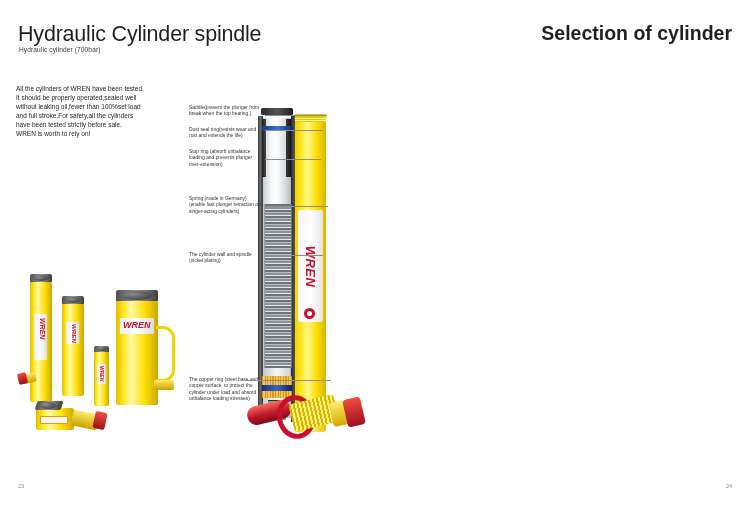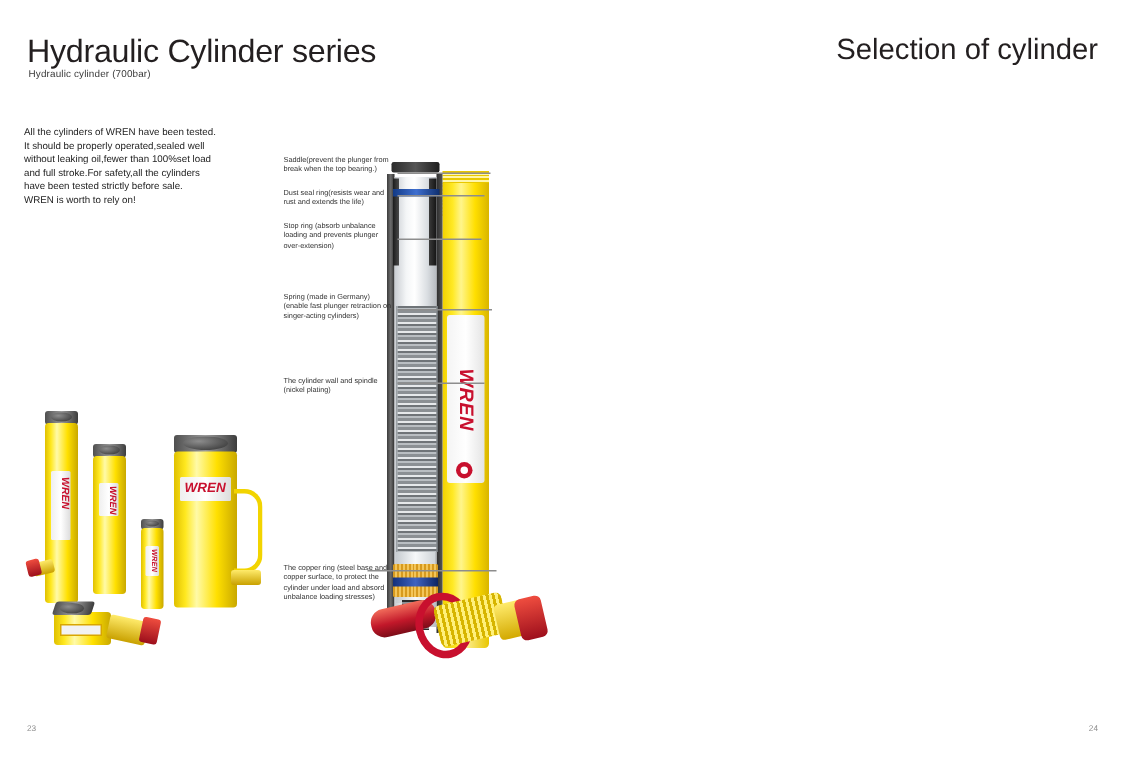--- a/index.html
+++ b/index.html
@@ -19,21 +19,21 @@
     position:absolute;left:18px;top:22px;
     font-size:21.5px;font-weight:400;letter-spacing:-0.2px;color:#231f20;
     white-space:nowrap;
   }
   .sub-title{
     position:absolute;left:19px;top:46px;
     font-size:6.6px;color:#3a3a3a;letter-spacing:0.1px;white-space:nowrap;
   }
   .right-title{
     position:absolute;right:18px;top:22px;
-    font-size:19.5px;font-weight:400;color:#231f20;white-space:nowrap;
+    font-size:19.5px;font-weight:700;color:#231f20;white-space:nowrap;
   }
 
   
   .intro{
     position:absolute;left:16px;top:84px;width:162px;
     font-size:6.5px;line-height:9.1px;text-align:justify;color:#1d1d1d;
   }
   .intro div{text-align:justify;}
   .intro div.last{text-align:left;}
 
@@ -211,21 +211,21 @@
     background:linear-gradient(to bottom,#ef4d3f,#9c0e1b);}
   .handle{position:absolute;border:3px solid #f2d400;border-left:none;border-radius:0 12px 12px 0;}
 </style>
 </head>
 <body>
 
 <div class="page">
 
   <div class="left-page">
 
-    <div class="main-title">Hydraulic Cylinder series</div>
+    <div class="main-title">Hydraulic Cylinder spindle</div>
     <div class="sub-title">Hydraulic cylinder (700bar)</div>
 
     <div class="intro">
       <div>All the cylinders of WREN have been tested.</div>
       <div>It should be properly operated,sealed well</div>
       <div>without leaking oil,fewer than 100%set load</div>
       <div>and full stroke.For safety,all the cylinders</div>
       <div class="last">have been tested strictly before sale.</div>
       <div class="last">WREN is worth to rely on!</div>
     </div>

